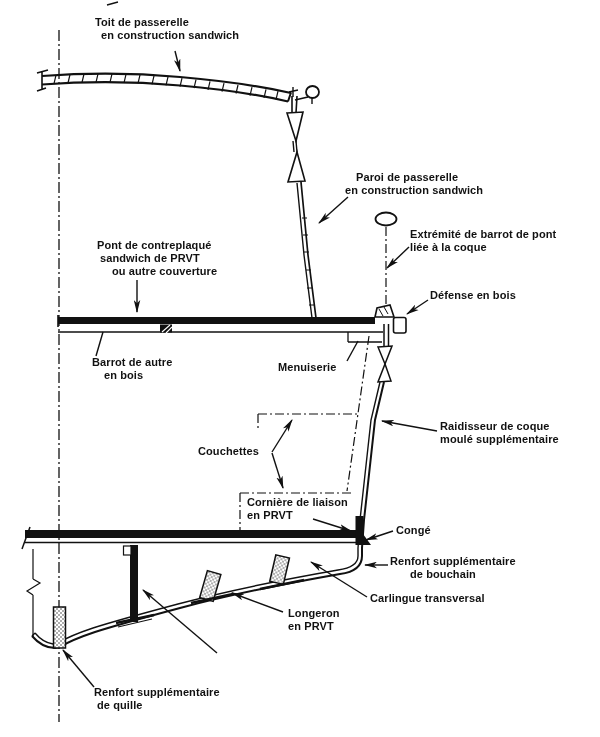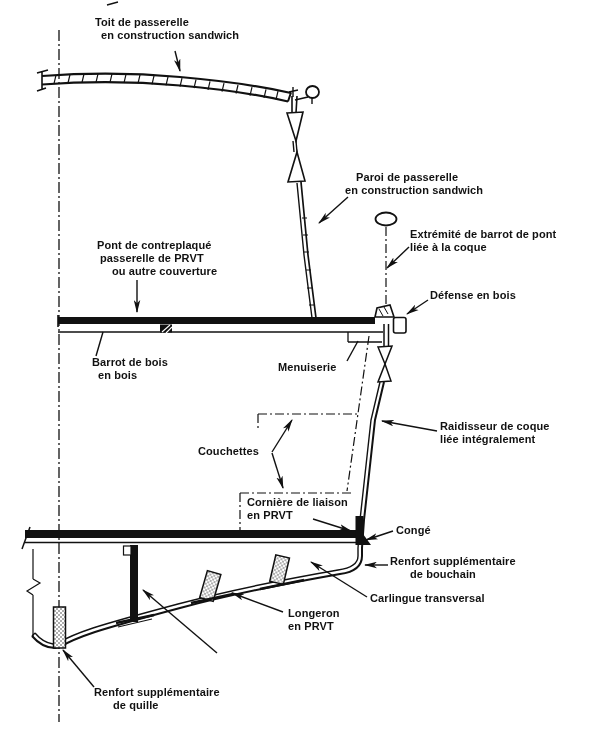--- a/index.html
+++ b/index.html
@@ -152,49 +152,49 @@
     <span style="margin-left:6px">en construction sandwich</span>
   </div>
 
   <div class="lbl" style="left:345px;top:171px">
     <span style="margin-left:11px">Paroi de passerelle</span>
     <span>en construction sandwich</span>
   </div>
 
   <div class="lbl" style="left:97px;top:239px">
     <span>Pont de contreplaqué</span>
-    <span style="margin-left:3px">passerelle de PRVT</span>
+    <span style="margin-left:3px">sandwich de PRVT</span>
     <span style="margin-left:15px">ou autre couverture</span>
   </div>
 
   <div class="lbl" style="left:410px;top:228px">
     <span>Extrémité de barrot de pont</span>
     <span>liée à la coque</span>
   </div>
 
   <div class="lbl" style="left:430px;top:289px">
     <span>Défense en bois</span>
   </div>
 
   <div class="lbl" style="left:92px;top:356px">
-    <span>Barrot de bois</span>
-    <span style="margin-left:6px">en bois</span>
+    <span>Barrot de autre</span>
+    <span style="margin-left:12px">en bois</span>
   </div>
 
   <div class="lbl" style="left:278px;top:361px">
     <span>Menuiserie</span>
   </div>
 
   <div class="lbl" style="left:198px;top:445px">
     <span>Couchettes</span>
   </div>
 
   <div class="lbl" style="left:440px;top:420px">
     <span>Raidisseur de coque</span>
-    <span>liée intégralement</span>
+    <span>moulé supplémentaire</span>
   </div>
 
   <div class="lbl" style="left:247px;top:496px">
     <span>Cornière de liaison</span>
     <span>en PRVT</span>
   </div>
 
   <div class="lbl" style="left:396px;top:524px">
     <span>Congé</span>
   </div>
@@ -209,16 +209,16 @@
   </div>
 
   <div class="lbl" style="left:288px;top:607px">
     <span>Longeron</span>
     <span>en  PRVT</span>
   </div>
 
 
   <div class="lbl" style="left:94px;top:686px">
     <span>Renfort supplémentaire</span>
-    <span style="margin-left:19px">de quille</span>
+    <span style="margin-left:3px">de quille</span>
   </div>
 
 </div>
 
 </body></html>

